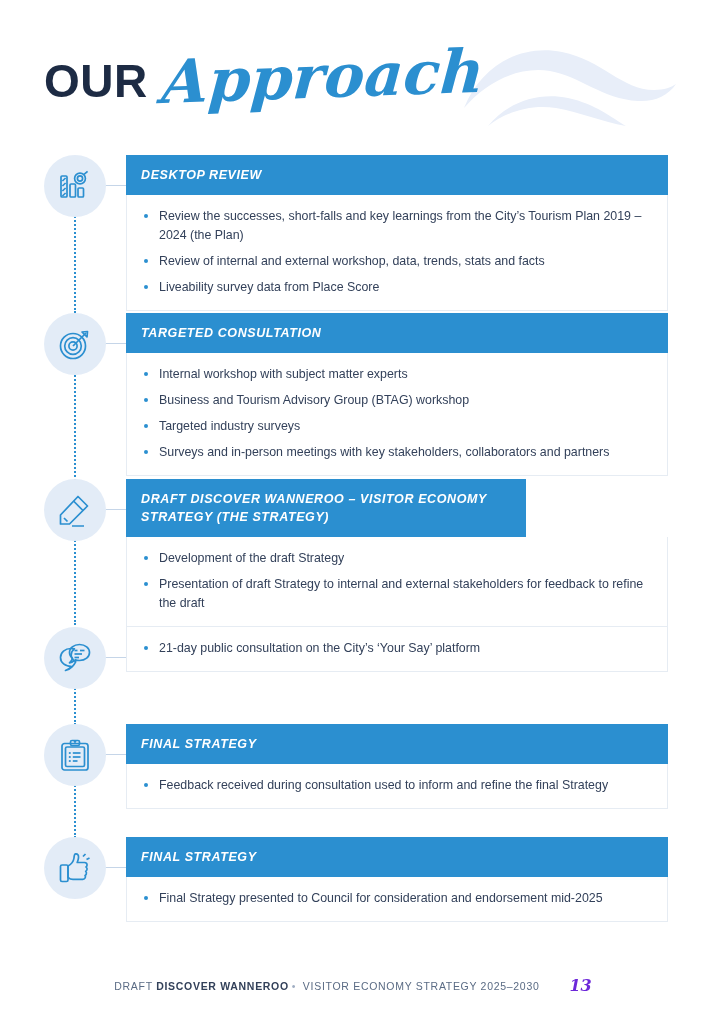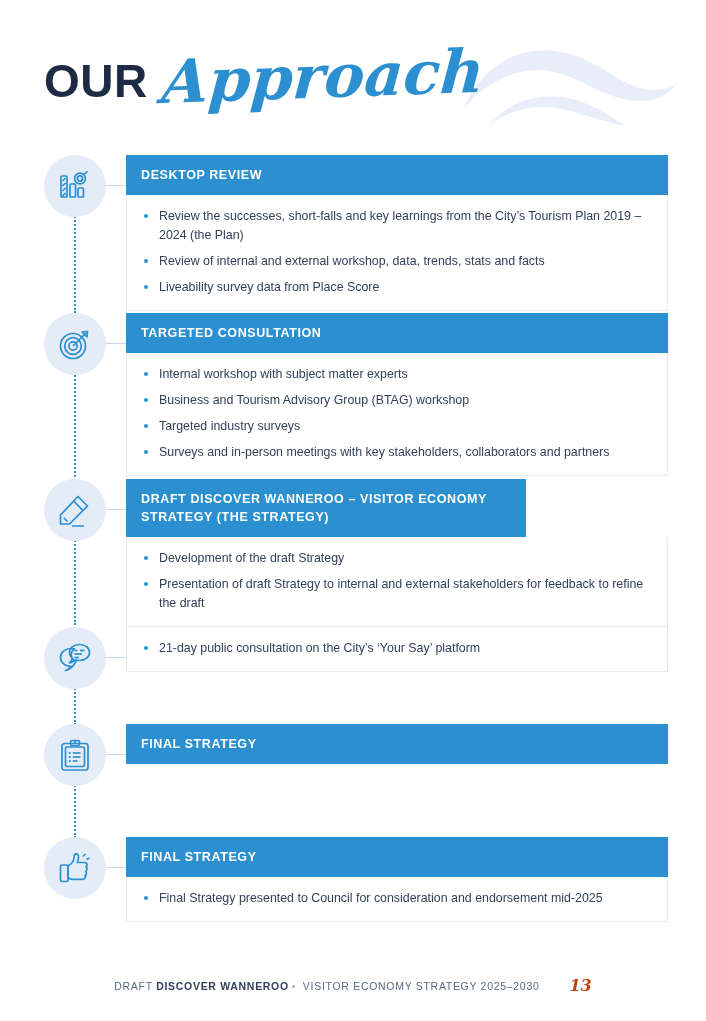--- a/index.html
+++ b/index.html
@@ -121,20 +121,21 @@
     background: #ffffff;
   }
   .card-head {
     background: #2b8fd0;
     color: #ffffff;
     font-size: 12.5px;
     font-weight: 700;
     letter-spacing: 0.6px;
     padding: 11px 16px 11px 15px;
     line-height: 1.45;
+    font-style: italic;
   }
   .card-body {
     border: 1px solid #e6ecf3;
     border-top: none;
     padding: 12px 16px 13px 15px;
   }
   .bullet-list { list-style: none; }
   .bullet-list li {
     position: relative;
     padding-left: 17px;
@@ -173,21 +174,21 @@
     font-weight: 400;
   }
   .footer-text b { color: #33415a; font-weight: 700; }
   .footer-dot { color: #9fadc2; padding: 0 3px; }
   .page-num {
     margin-left: 30px;
     font-family: "DejaVu Serif", serif;
     font-style: italic;
     font-weight: 700;
     font-size: 16px;
-    color: #c2410c;
+    color: #6d28d9;
   }
 </style>
 </head>
 <body>
 
 <div class="page">
 
   <svg class="waves" viewBox="0 0 216 88" xmlns="http://www.w3.org/2000/svg">
     <path d="M2 70 C 20 26, 60 6, 100 14 C 140 22, 160 52, 192 52 C 202 52, 210 49, 214 46 C 206 58, 192 64, 176 63 C 140 61, 118 38, 88 33 C 56 28, 24 44, 2 70 Z" fill="#e8eef9"></path>
     <path d="M26 88 C 46 64, 76 54, 106 60 C 134 66, 150 80, 164 88 C 140 84, 118 74, 94 70 C 68 66, 44 74, 26 88 Z" fill="#e8eef9"></path>
@@ -320,20 +321,25 @@
             <line x1="14.8" y1="15" x2="22.5" y2="15"></line>
             <circle cx="11.8" cy="19" r="1.1" fill="#2b8fd0" stroke="none"></circle>
             <line x1="14.8" y1="19" x2="22.5" y2="19"></line>
             <circle cx="11.8" cy="23" r="1.1" fill="#2b8fd0" stroke="none"></circle>
             <line x1="14.8" y1="23" x2="19.5" y2="23"></line>
           </svg>
         </div>
       </div>
       <div class="card">
         <div class="card-head">FINAL STRATEGY</div>
+        <div class="card-body">
+          <ul class="bullet-list">
+            <li>Feedback received during consultation used to inform and refine the final Strategy</li>
+          </ul>
+        </div>
       </div>
     </div>
 
     <div class="step" style="min-height:80px;">
       <div class="rail">
         <div class="stub"></div>
         <div class="icon-circle">
           <svg width="34" height="34" viewBox="0 0 34 34" fill="none" stroke="#2b8fd0" stroke-width="1.7">
             <rect x="2.5" y="14" width="7.5" height="16.5" rx="1.5"></rect>
             <path d="M10 15 C13 13.5 15.5 10.5 16 7 C16.3 4.8 16 3 17.7 2.8 C19.6 2.6 20.8 4.4 20.5 6.8 C20.3 8.6 19.7 10.2 19.2 11.5 L26.5 11.5 C28.3 11.5 29.3 12.9 29 14.3 C28.9 15 28.5 15.6 28 16 C28.9 16.5 29.3 17.5 29 18.6 C28.8 19.4 28.3 20 27.7 20.3 C28.4 20.9 28.6 21.9 28.3 22.9 C28.1 23.6 27.6 24.1 27 24.4 C27.5 25.1 27.6 26 27.2 26.8 C26.8 27.8 25.9 28.4 24.8 28.4 L15 28.4 C13 28.4 11.3 27.5 10 26.3 Z" stroke-linejoin="round"></path>

